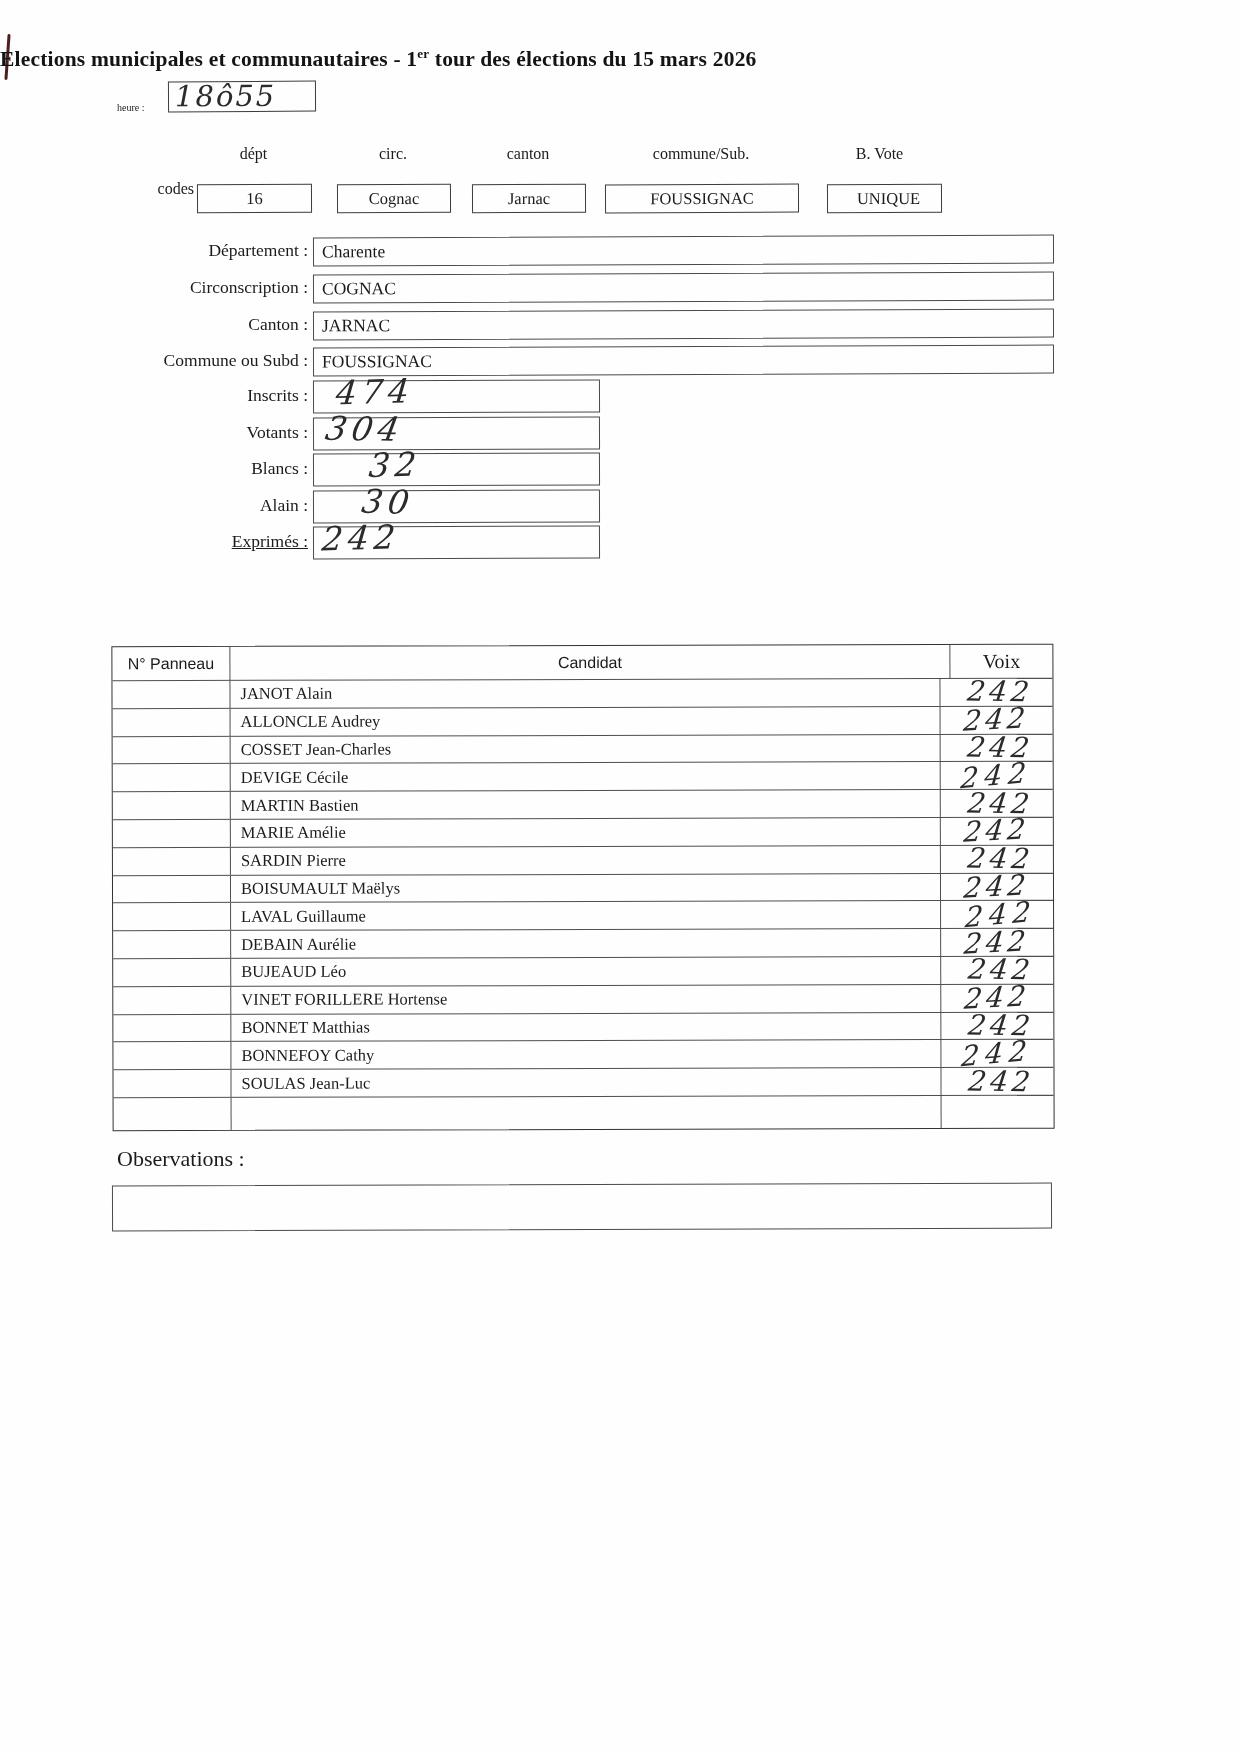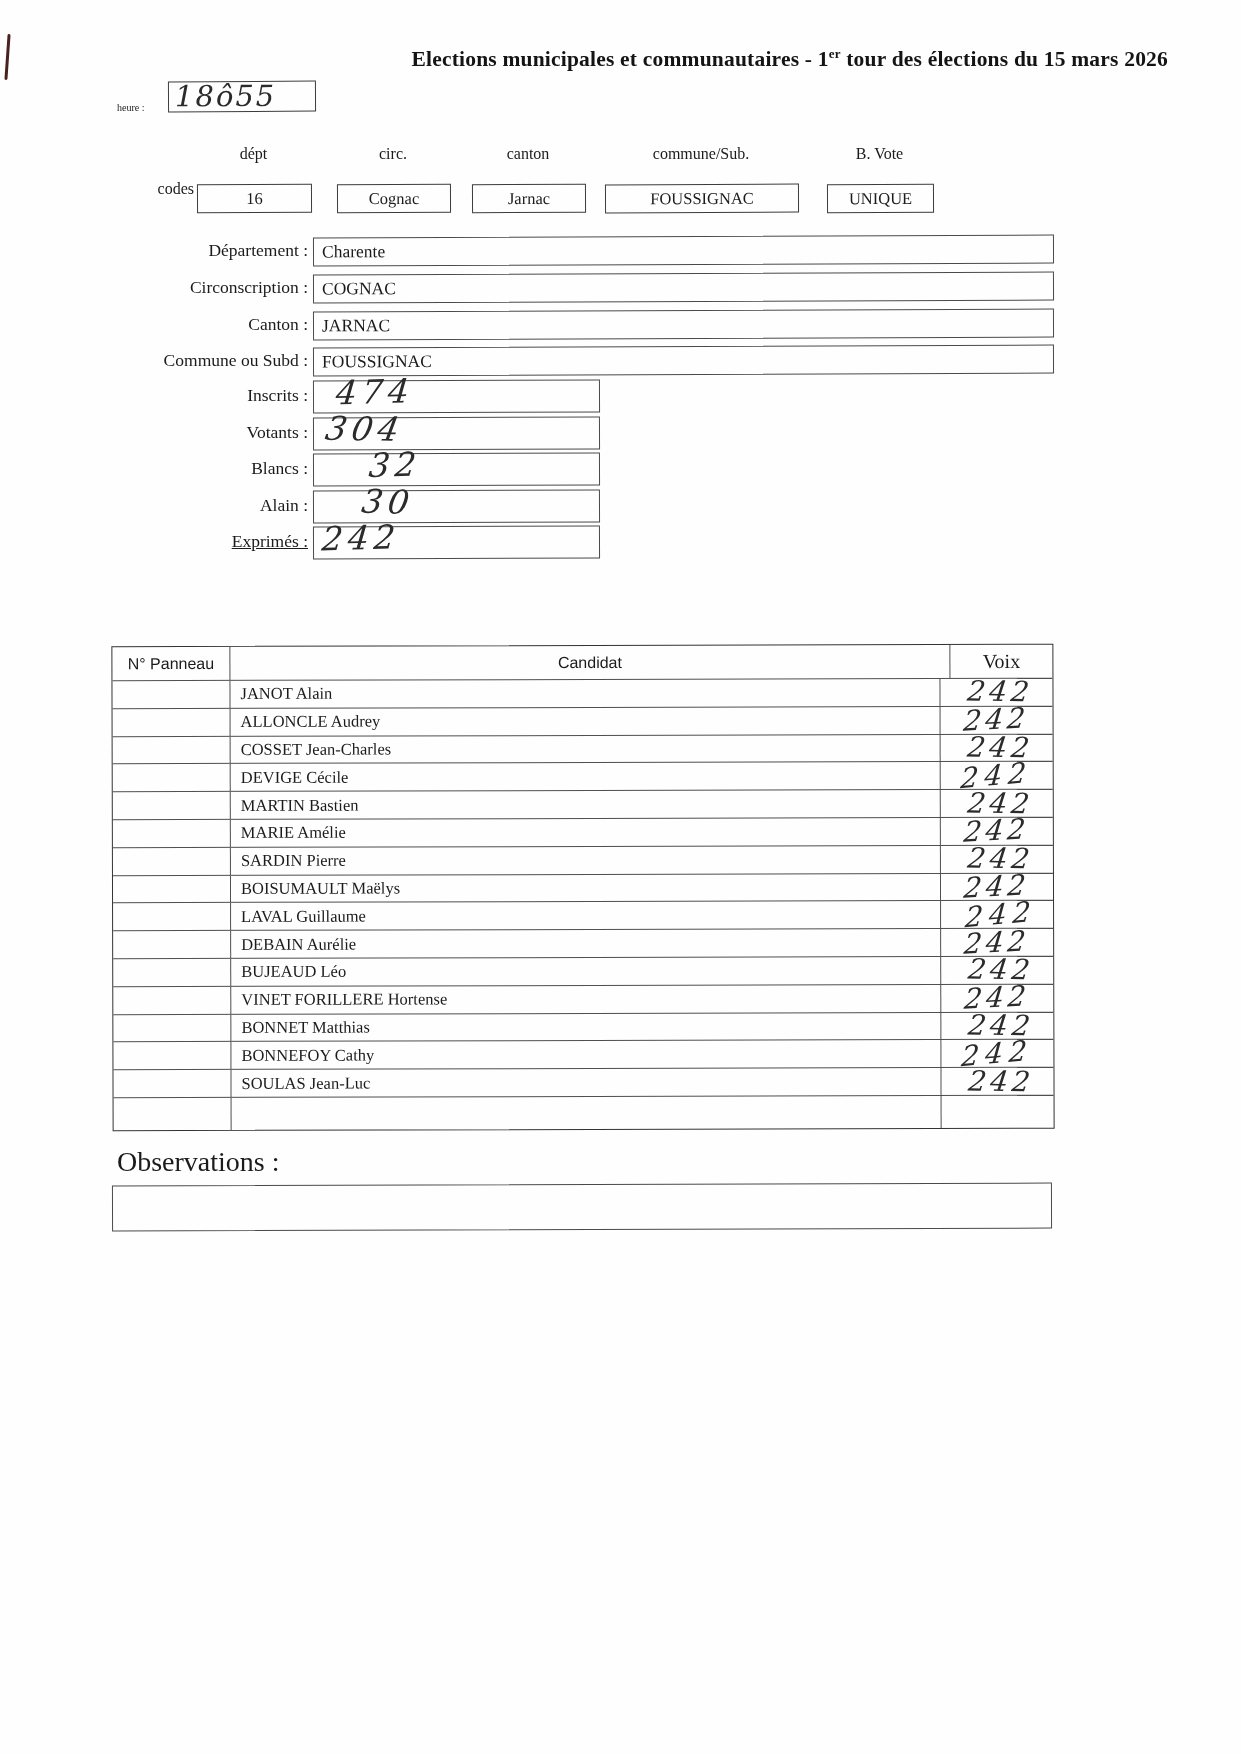--- a/index.html
+++ b/index.html
@@ -3,21 +3,21 @@
 <meta charset="utf-8">
 <style>
   html,body{margin:0;padding:0;background:#ffffff;}
   .page{
     position:relative;width:1241px;height:1754px;background:#fefefe;
     font-family:"Liberation Serif",serif;color:#1b1b1b;overflow:hidden;
   }
   .abs{position:absolute;}
   
   .title{
-    left:0;width:1168px;top:46px;text-align:right;
+    left:0;width:1168px;top:46px;text-align:left;
     font-weight:bold;font-size:21.5px;letter-spacing:.2px;color:#141414;
   }
   .title sup{font-size:13px;}
   .subtitle{
     left:0;width:1168px;top:85px;text-align:center;
     font-weight:bold;font-size:19.5px;color:#141414;
   }
   .heure-label{left:117px;top:88px;font-size:10px;margin-top:14px;}
   .heure-box{
     left:168px;top:81px;width:146px;height:29px;
@@ -65,21 +65,21 @@
     display:flex;align-items:center;justify-content:center;
   }
   .thead .c3{font-size:20px;display:flex;align-items:center;justify-content:center;}
   .tdata{height:27.8px;}
   .tdata .c2{font-size:16.5px;display:flex;align-items:center;padding-left:10px;width:710px;}
   .tdata .c3{display:flex;align-items:center;justify-content:center;overflow:visible;}
   .tdata:nth-child(odd)  .hw-voix{transform:rotate(-3deg) skewX(-9deg);}
   .tdata:nth-child(even) .hw-voix{transform:rotate(1deg) skewX(-6deg);margin-left:8px;}
   .tdata:nth-child(5n)   .hw-voix{transform:rotate(-5deg) skewX(-10deg);letter-spacing:6px;}
   
-  .obs-label{left:117px;top:1146px;font-size:28px;}
+  .obs-label{left:117px;top:1146px;font-size:22px;}
   .obs-box{left:112px;top:1184px;width:938px;height:44px;border:1.5px solid #4a4a4a;transform:rotate(-.18deg);}
 </style>
 </head>
 <body>
 
 <div class="page">
 
   <div class="abs scan-mark"></div>
 
   <div class="abs title"><span>Elections municipales et communautaires - 1</span><sup>er</sup><span> tour des élections du 15 mars 2026</span></div>
@@ -103,21 +103,21 @@
     </div>
   <div class="abs code-box" style="left:337px;width:112px;">
       <span>Cognac</span>
     </div>
   <div class="abs code-box" style="left:472px;width:112px;">
       <span>Jarnac</span>
     </div>
   <div class="abs code-box" style="left:605px;width:192px;">
       <span>FOUSSIGNAC</span>
     </div>
-  <div class="abs code-box" style="left:827px;width:105px;">
+  <div class="abs code-box" style="left:827px;width:105px;padding-left:8px;">
       <span>UNIQUE</span>
     </div>
 
   <div class="abs f-label" style="top:240px;">Département :</div>
   <div class="abs f-box wide" style="top:236px;">
       <span class="f-val">Charente</span>
     </div>
 
   <div class="abs f-label" style="top:277px;">Circonscription :</div>
   <div class="abs f-box wide" style="top:273px;">

